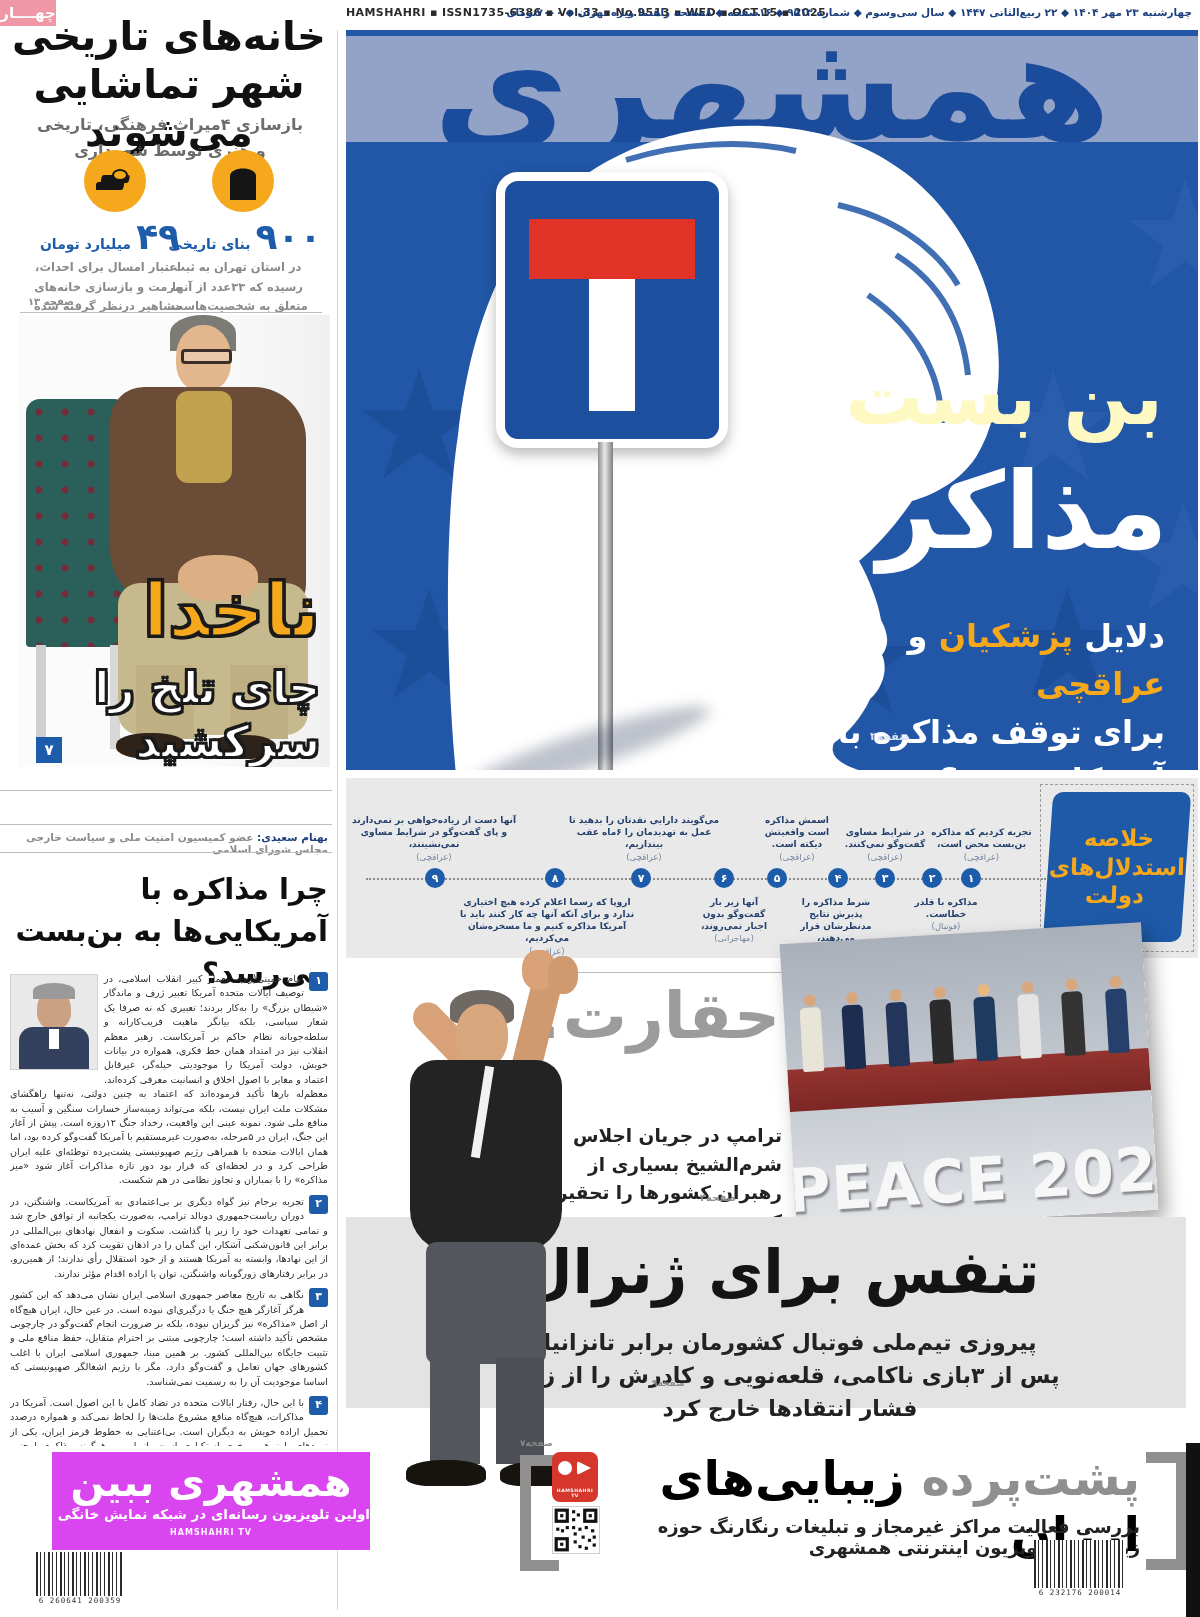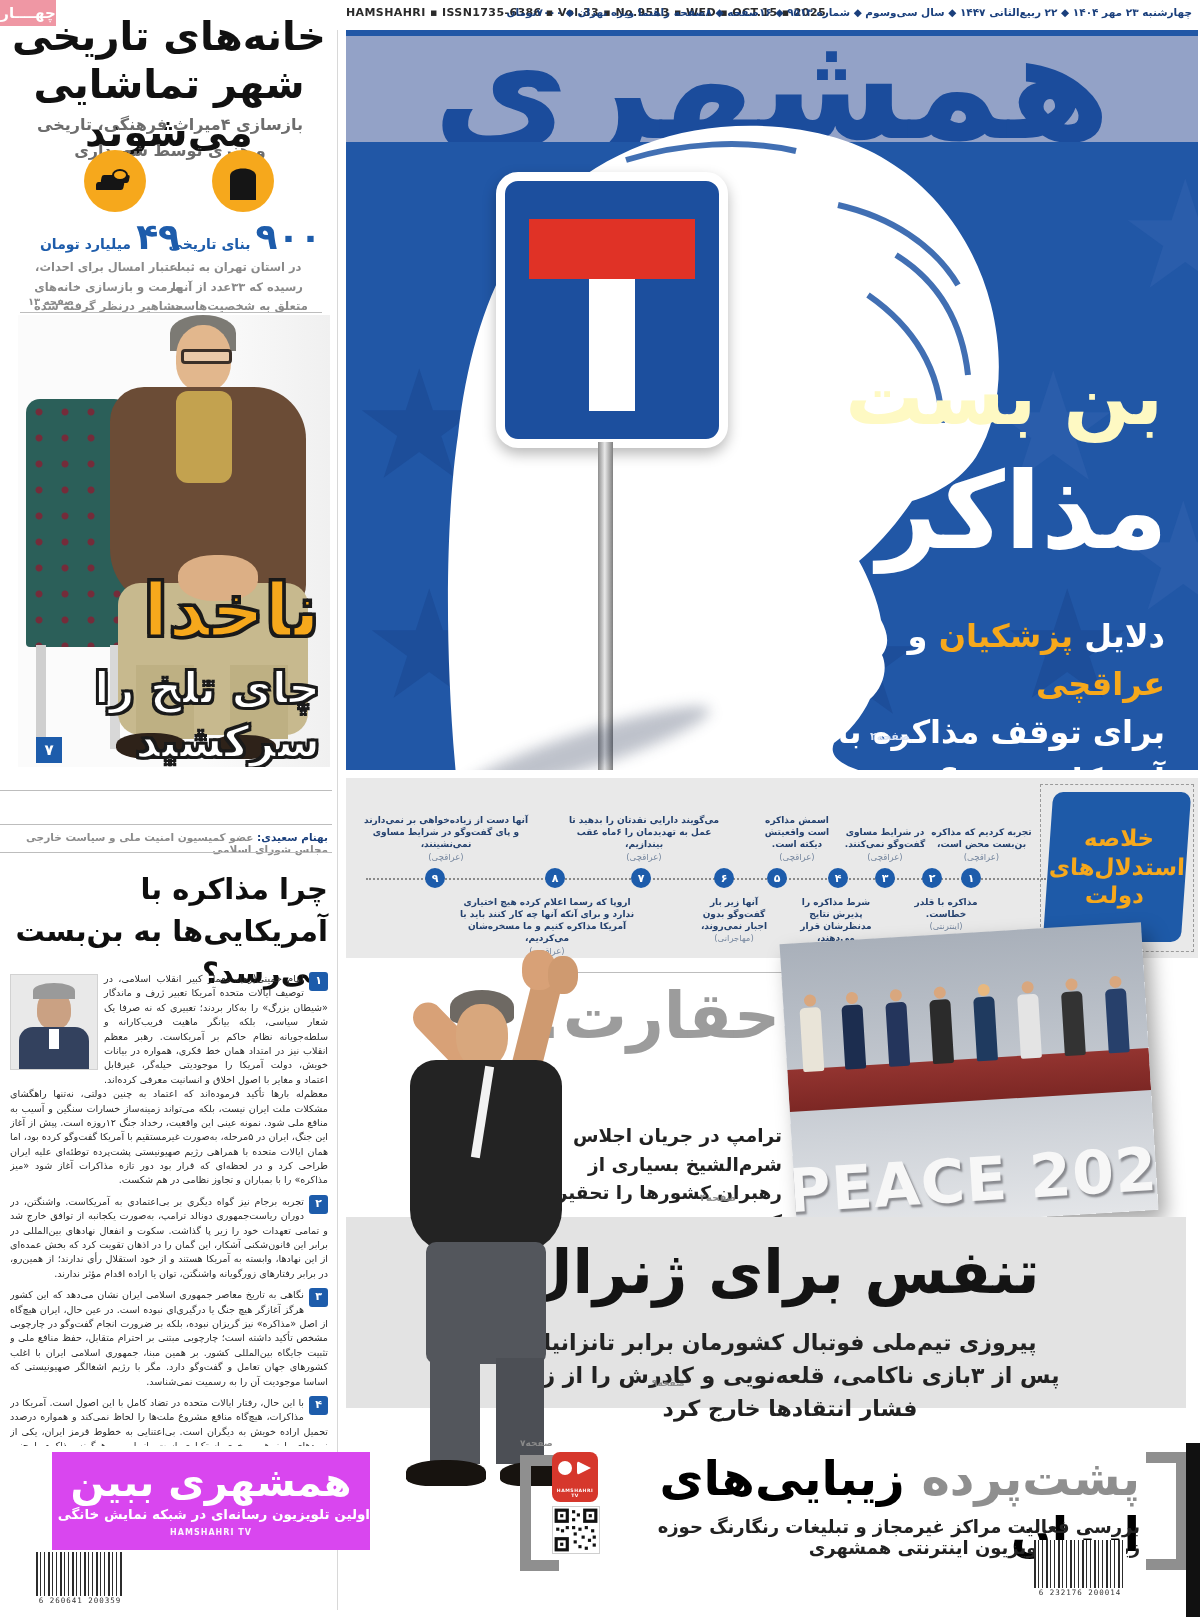--- a/index.html
+++ b/index.html
@@ -293,28 +293,28 @@
     <span class="arg-src">(عراقچی)</span>
   </div>
   <div class="abs arg-text rtl" style="left:408px;bottom:95px;width:86px;">
     <span>اسمش مذاکره است واقعیتش دیکته است.</span>
     <span class="arg-src">(عراقچی)</span>
   </div>
   <div class="abs arg-text rtl" style="left:218px;bottom:95px;width:160px;">
     <span>می‌گویند دارایی نقدتان را بدهید تا عمل به تهدیدمان را ۶ماه عقب بیندازیم،</span>
     <span class="arg-src">(عراقچی)</span>
   </div>
-  <div class="abs arg-text rtl" style="left:14px;bottom:95px;width:172px;">
+  <div class="abs arg-text rtl" style="left:2px;bottom:95px;width:172px;">
     <span>آنها دست از زیاده‌خواهی بر نمی‌دارند و پای گفت‌وگو در شرایط مساوی نمی‌نشینند،</span>
     <span class="arg-src">(عراقچی)</span>
   </div>
 
   <div class="abs arg-text rtl" style="left:560px;top:118px;width:80px;">
     <span>مذاکره با قلدر خطاست.</span>
-    <span class="arg-src">(اینترنتی)</span>
+    <span class="arg-src">(فوتبال)</span>
   </div>
   <div class="abs arg-text rtl" style="left:440px;top:118px;width:100px;">
     <span>شرط مذاکره را پذیرش نتایج مدنظرشان قرار می‌دهند،</span>
     <span class="arg-src">(عراقچی)</span>
   </div>
   <div class="abs arg-text rtl" style="left:348px;top:118px;width:80px;">
     <span>آنها زیر بار گفت‌وگو بدون اجبار نمی‌روند،</span>
     <span class="arg-src">(مهاجرانی)</span>
   </div>
   <div class="abs arg-text rtl" style="left:108px;top:118px;width:186px;">

